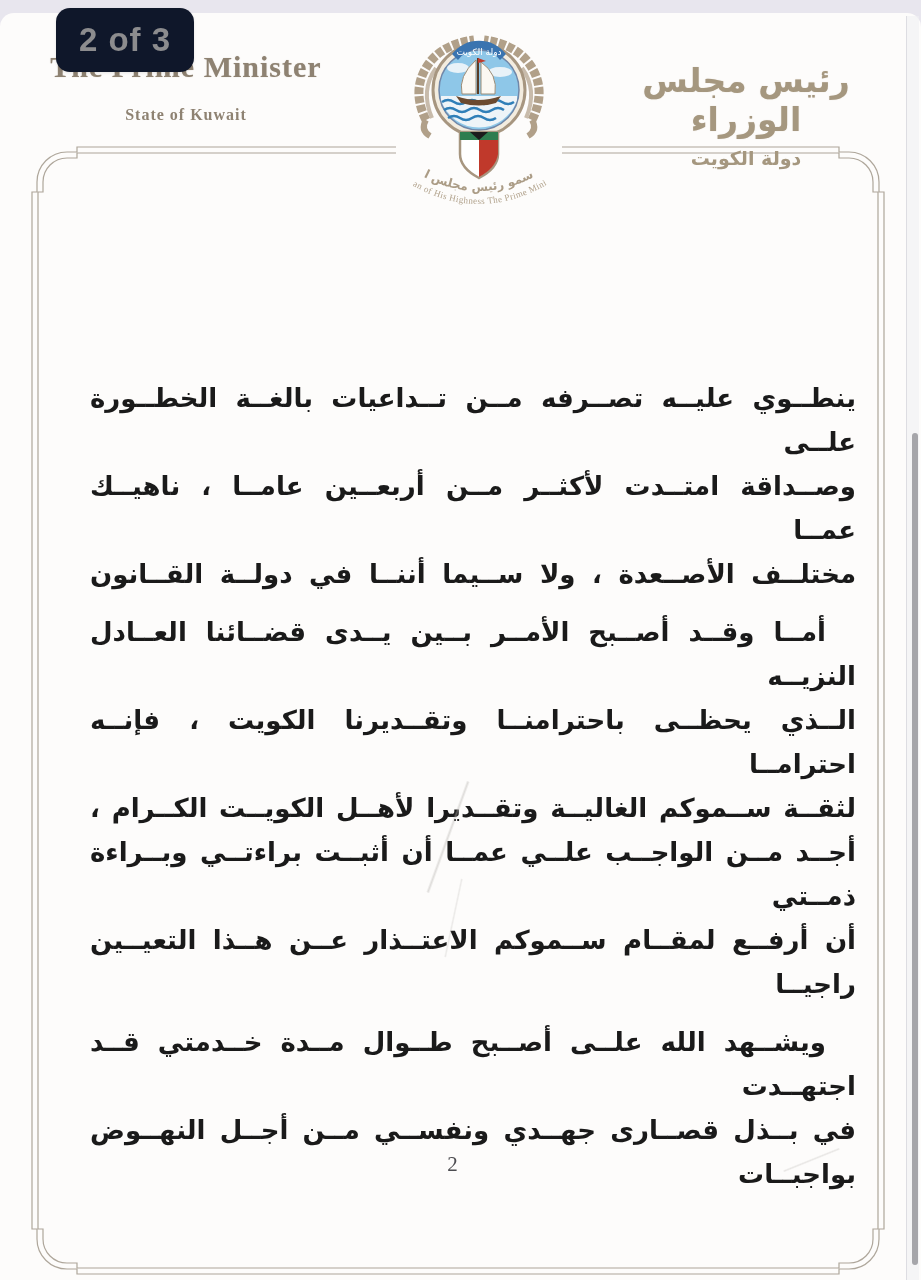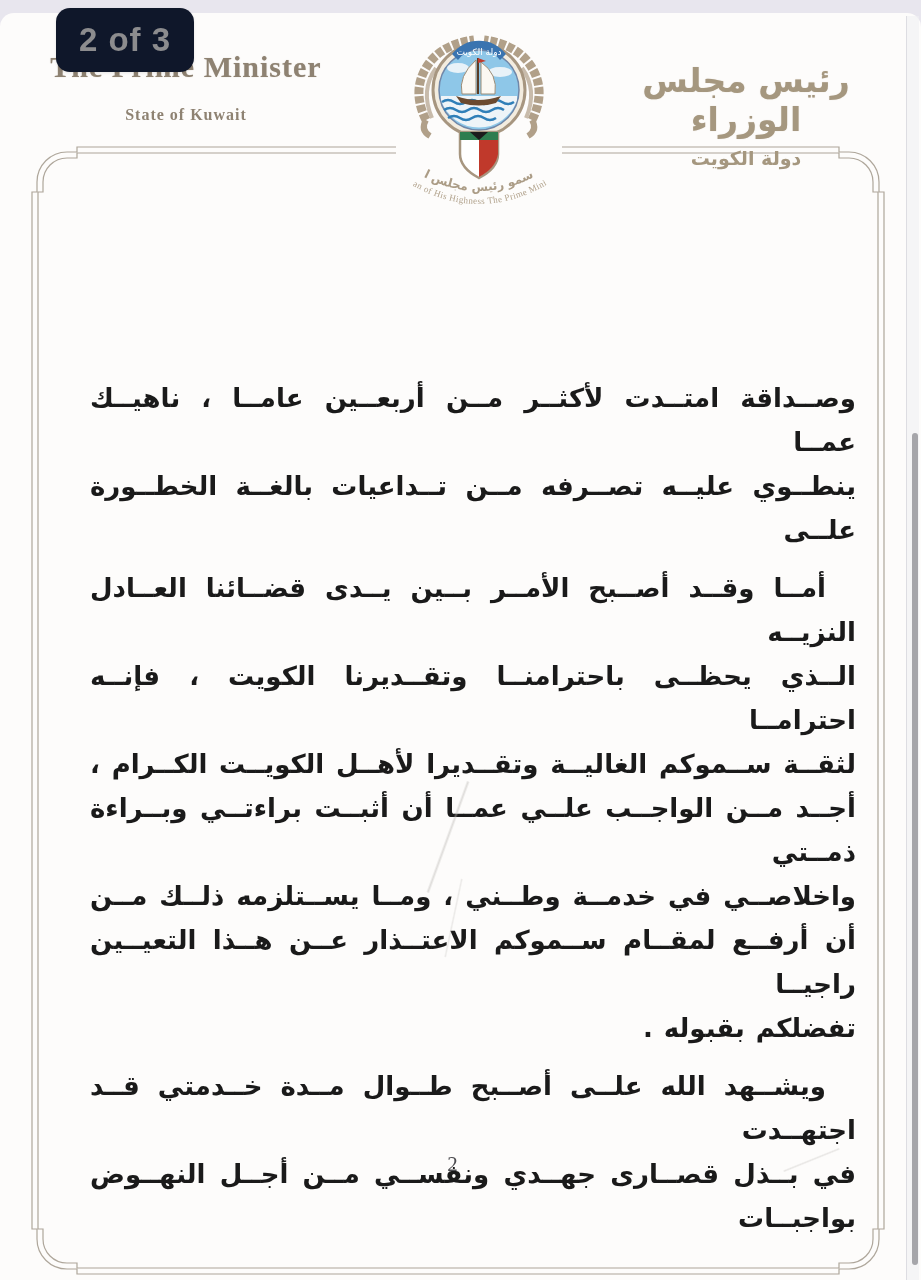--- a/index.html
+++ b/index.html
@@ -125,31 +125,30 @@
     <text font-size="12" font-weight="bold" fill="#ab9c86" font-family="DejaVu Sans, sans-serif">
       <textPath href="#arcAr" startOffset="50%" text-anchor="middle">ديوان سمو رئيس مجلس الوزراء</textPath>
     </text>
     <text font-size="9" fill="#b1a28c" letter-spacing="0.4" font-family="Liberation Serif, serif">
       <textPath href="#arcEn" startOffset="50%" text-anchor="middle">Diwan of His Highness The Prime Minister</textPath>
     </text>
   </svg>
 
   <div class="letter" lang="ar">
     <div class="para">
+      <div class="line">ينطــوي عليــه تصــرفه مــن تــداعيات بالغــة الخطــورة علــى</div>
       <div class="line">وصــداقة امتــدت لأكثــر مــن أربعــين عامــا ، ناهيــك عمــا</div>
-      <div class="line">ينطــوي عليــه تصــرفه مــن تــداعيات بالغــة الخطــورة علــى</div>
+      <div class="line">مختلــف الأصــعدة ، ولا ســيما أننــا في دولــة القــانون</div>
     </div>
     <div class="para indent">
       <div class="line">أمــا وقــد أصــبح الأمــر بــين يــدى قضــائنا العــادل النزيــه</div>
       <div class="line">الــذي يحظــى باحترامنــا وتقــديرنا الكويت ، فإنــه احترامــا</div>
       <div class="line">لثقــة ســموكم الغاليــة وتقــديرا لأهــل الكويــت الكــرام ،</div>
       <div class="line">أجــد مــن الواجــب علــي عمــا أن أثبــت براءتــي وبــراءة ذمــتي</div>
-      <div class="line">واخلاصــي في خدمــة وطــني ، ومــا يســتلزمه ذلــك مــن</div>
       <div class="line">أن أرفــع لمقــام ســموكم الاعتــذار عــن هــذا التعيــين راجيــا</div>
-      <div class="line end">تفضلكم بقبوله .</div>
     </div>
     <div class="para indent">
       <div class="line">ويشــهد الله علــى أصــبح طــوال مــدة خــدمتي قــد اجتهــدت</div>
       <div class="line">في بــذل قصــارى جهــدي ونفســي مــن أجــل النهــوض بواجبــات</div>
 
     </div>
   </div>
 
   <div class="page-num">2</div>
 

